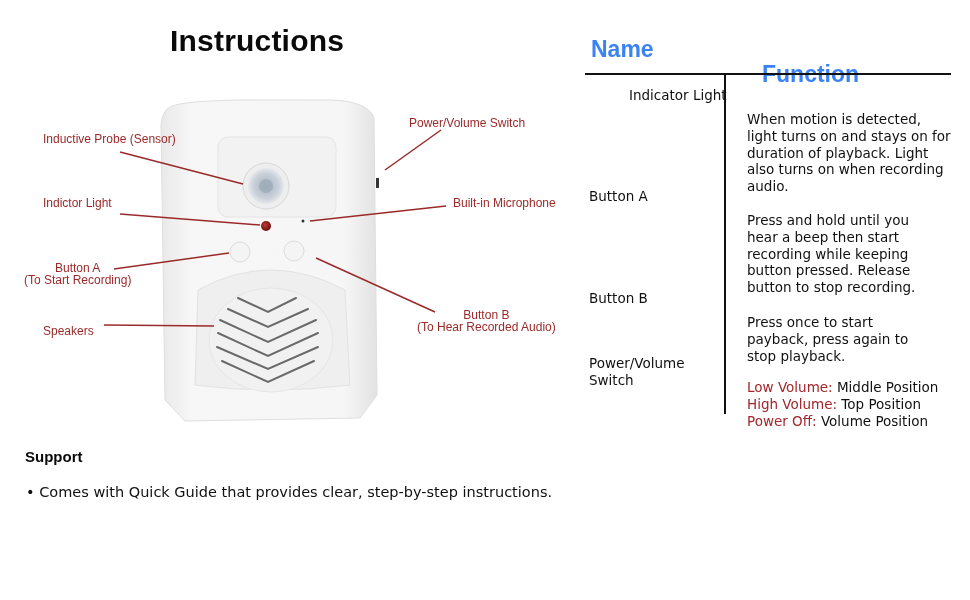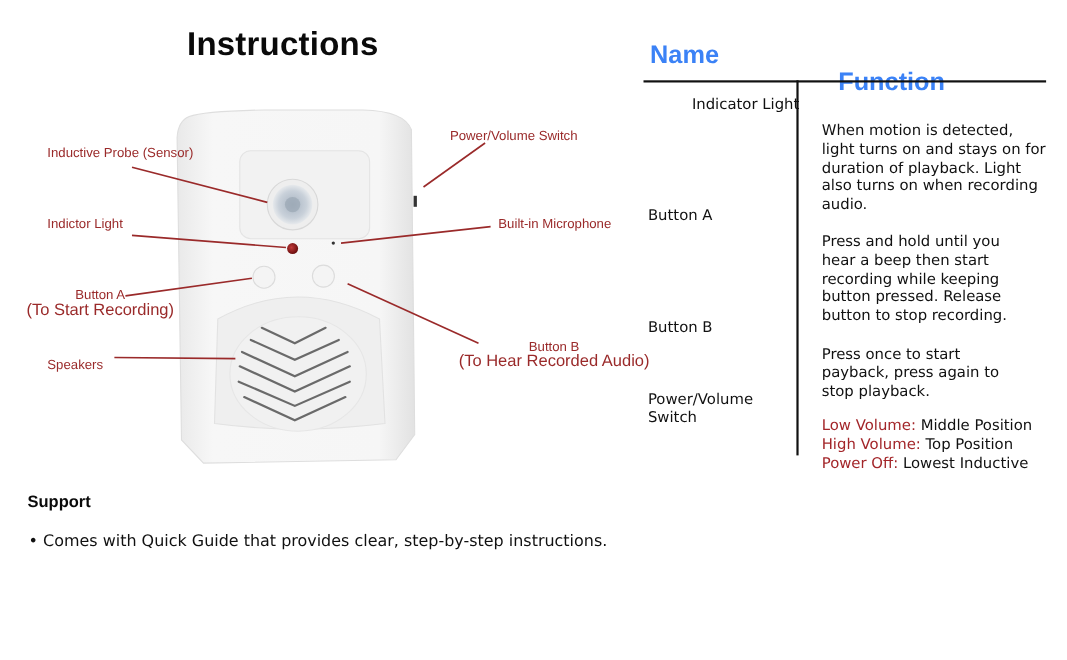--- a/index.html
+++ b/index.html
@@ -2,21 +2,21 @@
 <html><head>
 <meta charset="utf-8">
 <style>
   html, body { margin:0; padding:0; }
   body { width:970px; height:600px; background:#ffffff; position:relative; overflow:hidden;
          font-family:"DejaVu Sans", sans-serif; color:#111; }
   .title { position:absolute; left:170px; top:24px; font-family:"Liberation Sans", sans-serif;
            font-weight:bold; font-size:30px; letter-spacing:0.2px; color:#0a0a0a; }
   .callout { position:absolute; color:#9a2a2a; font-family:"Liberation Sans", sans-serif;
              font-size:12px; white-space:nowrap; }
-  .callout .sub { display:block; font-size:15px; text-align:right; margin-top:-2px; }
+  .callout .sub { display:block; font-size:12px; text-align:right; margin-top:-2px; }
   .tbl-h { position:absolute; top:36px; font-family:"Liberation Sans", sans-serif;
            font-weight:bold; font-size:23px; color:#3b82f6; }
   .hline { position:absolute; left:585px; top:73px; width:366px; height:2px; background:#111; }
   .vline { position:absolute; left:724px; top:73px; width:2px; height:341px; background:#111; }
   .row-name { position:absolute; left:589px; font-size:13.5px; line-height:17px; color:#111; width:130px; }
   .row-func { position:absolute; left:747px; font-size:13.5px; line-height:16.8px; color:#111; width:220px;margin-top:24px; }
   .red { color:#a3262a; }
   .support-h { position:absolute; left:25px; top:448px; font-family:"Liberation Sans", sans-serif;
                font-weight:bold; font-size:15px; color:#0a0a0a; }
   .support-li { position:absolute; left:26px; top:484px; font-size:14.5px; color:#111; }
@@ -110,20 +110,20 @@
 <div class="row-name" style="top:188px;">Button A</div>
 <div class="row-func" style="top:188px;width:195px;">Press and hold until you hear a beep then start recording while keeping button pressed. Release button to stop recording.</div>
 
 <div class="row-name" style="top:290px;">Button B</div>
 <div class="row-func" style="top:290px;width:185px;">Press once to start payback, press again to stop playback.</div>
 
 <div class="row-name" style="top:355px;width:115px;">Power/Volume Switch</div>
 <div class="row-func" style="top:355px;">
   <div><span class="red">Low Volume:</span><span> Middle Position</span></div>
   <div><span class="red">High Volume:</span><span> Top Position</span></div>
-  <div><span class="red">Power Off:</span><span> Lowest Inductive</span></div>
+  <div><span class="red">Power Off:</span><span> Volume Position</span></div>
 </div>
 
 <div class="support-h">Support</div>
 <div class="support-li">
   <span>•</span>
   <span>Comes with Quick Guide that provides clear, step-by-step instructions.</span>
 </div>
 
 </body></html>

